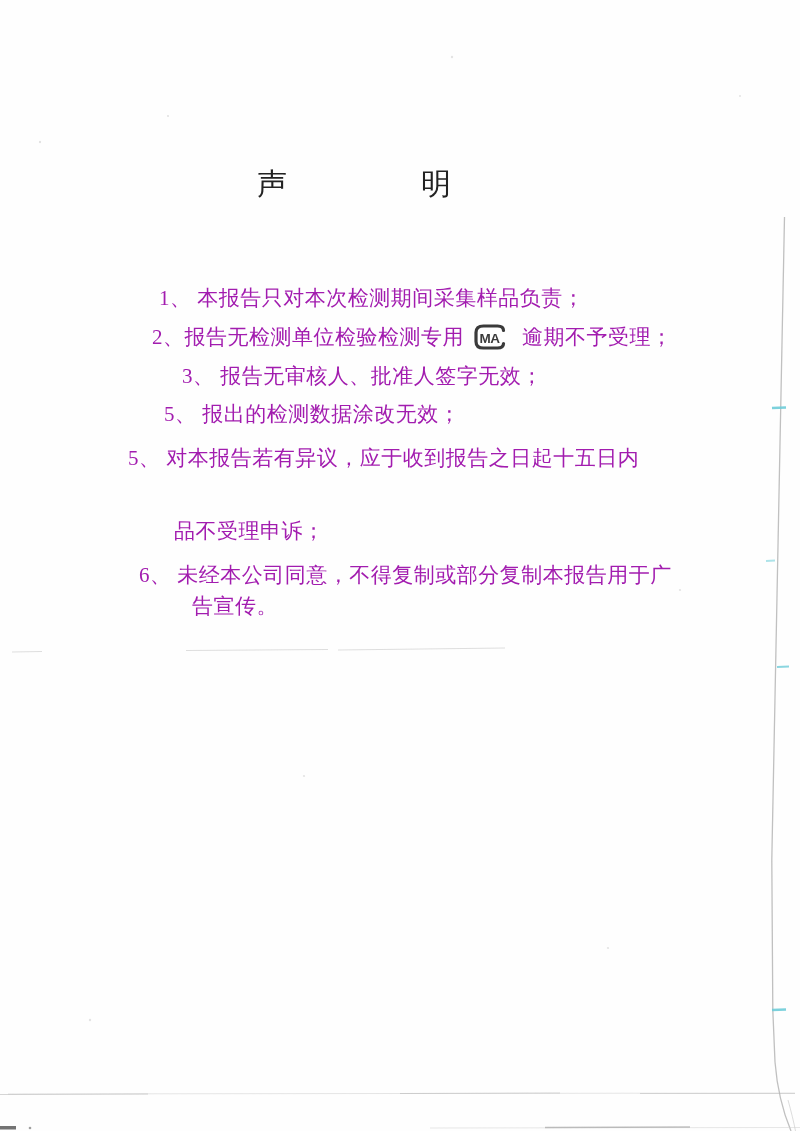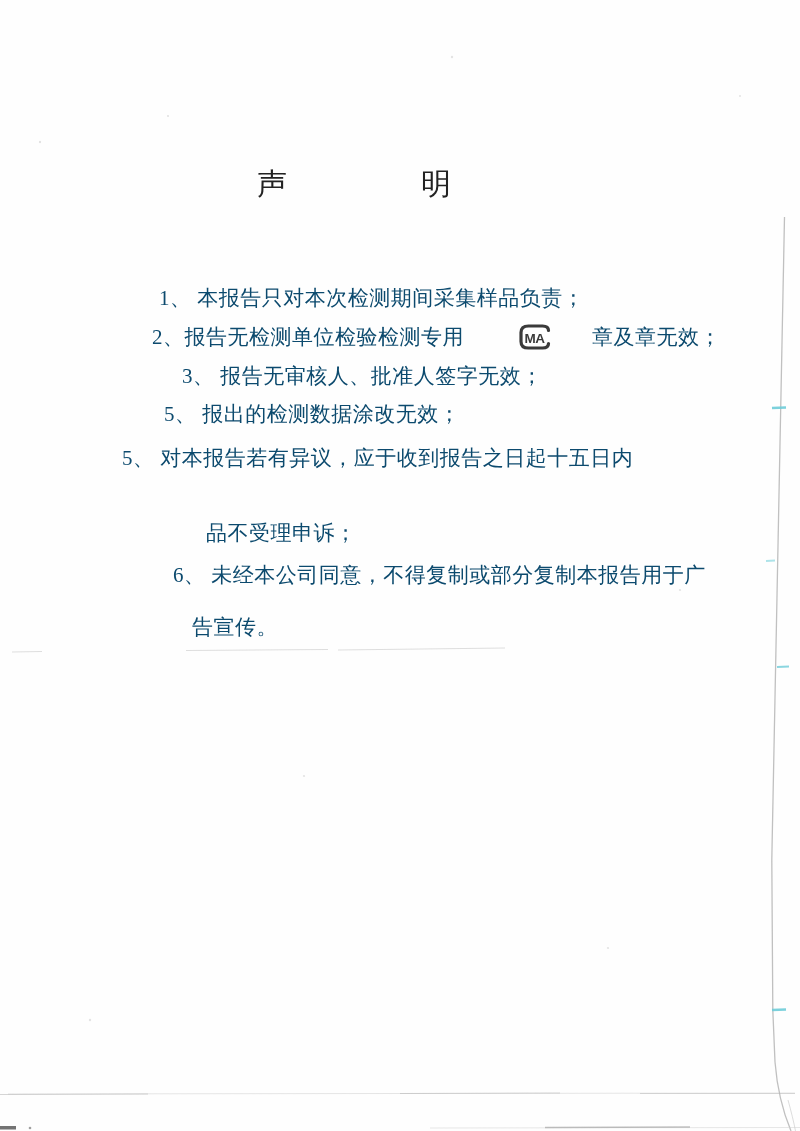--- a/index.html
+++ b/index.html
@@ -24,36 +24,36 @@
     font-weight: 500;
     white-space: nowrap;
   }
   .title-char.c1 { left: 257px; }
   .title-char.c2 { left: 421px; }
   .line {
     position: absolute;
     font-size: 21px;
     line-height: 1.15;
     letter-spacing: 0.5px;
-    color: #0c4a6e;
+    color: #a21caf;
     white-space: nowrap;
   }
   .l1  { left: 159px; top: 286px; }
-  .l2  { left: 152px; top: 324px; display: flex; align-items: center; gap: 25px; }
+  .l2  { left: 152px; top: 324px; display: flex; align-items: center; }
   .l3  { left: 182px; top: 364px; }
   .l4  { left: 164px; top: 402px; }
-  .l5a { left: 122px; top: 446px; }
+  .l5a { left: 128px; top: 446px; }
   .l5b { left: 187px; top: 484px; }
-  .l5c { left: 206px; top: 521px; }
-  .l6a { left: 139px; top: 563px; margin-left: 34px; }
-  .l6b { left: 192px; top: 615px; }
+  .l5c { left: 174px; top: 521px; font-family: Liberation Mono, monospace; }
+  .l6a { left: 139px; top: 563px; }
+  .l6b { left: 192px; top: 594px; }
   .cma-wrap {
     display: inline-flex;
     align-items: flex-start;
-    margin: 0 15px 0 30px;
+    margin: 0 15px 0 10px;
     flex: 0 0 auto;
   }
   .artifacts {
     position: absolute;
     left: 0;
     top: 0;
     pointer-events: none;
   }
 </style>
 </head>
@@ -69,21 +69,21 @@
   <div class="line l1">1、 本报告只对本次检测期间采集样品负责；</div>
 
   <div class="line l2">
     <span>2、报告无检测单位检验检测专用</span>
     <span class="cma-wrap">
       <svg width="33" height="26" viewBox="0 0 33 26">
         <path d="M 29.5 6.5 C 29.5 2.8 26.5 2 23.5 2 L 9.5 2 C 4.6 2 2 4.6 2 8.6 L 2 17.4 C 2 21.4 4.6 24 9.5 24 L 23.5 24 C 26.5 24 29.5 23.2 29.5 19.5" fill="none" stroke="#3a3a3a" stroke-width="3.2" stroke-linecap="round"></path>
         <text x="15.5" y="18.5" text-anchor="middle" font-family="Liberation Sans, DejaVu Sans, sans-serif" font-size="13.5" font-weight="bold" letter-spacing="-0.5" fill="#3a3a3a">MA</text>
       </svg>
     </span>
-    <span>章及章无效；</span>
+    <span>逾期不予受理；</span>
   </div>
 
   <div class="line l3">3、 报告无审核人、批准人签字无效；</div>
   <div class="line l4">5、 报出的检测数据涂改无效；</div>
   <div class="line l5a">5、 对本报告若有异议，应于收到报告之日起十五日内</div>
   <div class="line l5c">品不受理申诉；</div>
   <div class="line l6a">6、 未经本公司同意，不得复制或部分复制本报告用于广</div>
   <div class="line l6b">告宣传。</div>
 
   <svg class="artifacts" width="800" height="1131" viewBox="0 0 800 1131">

